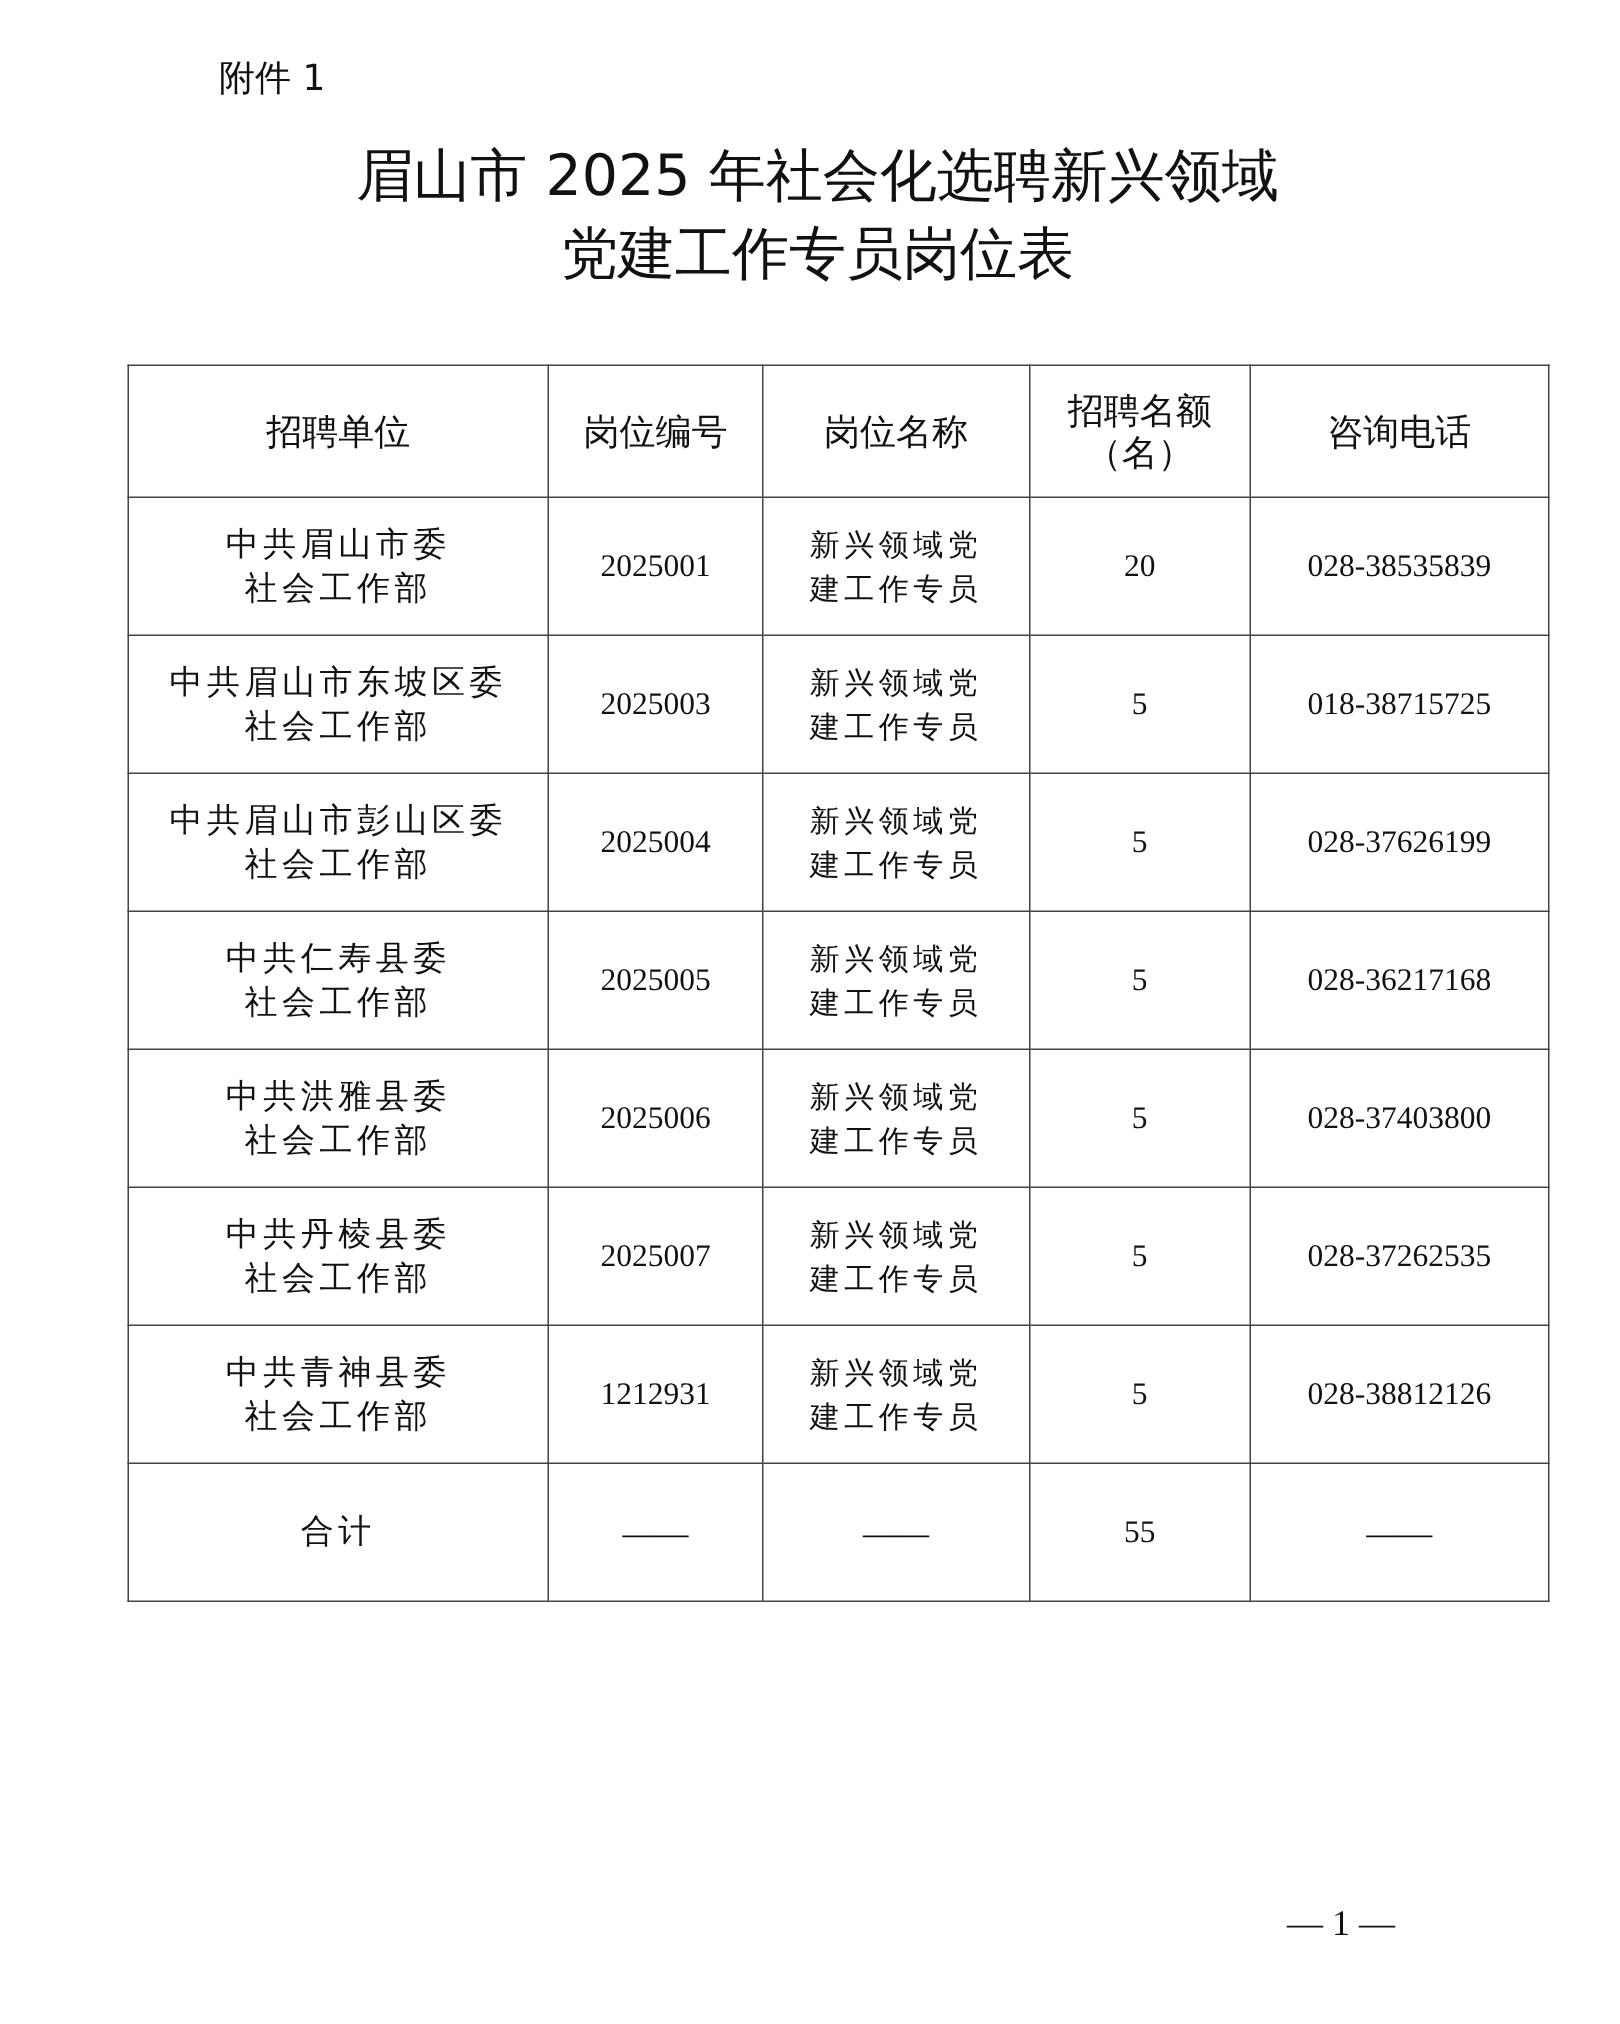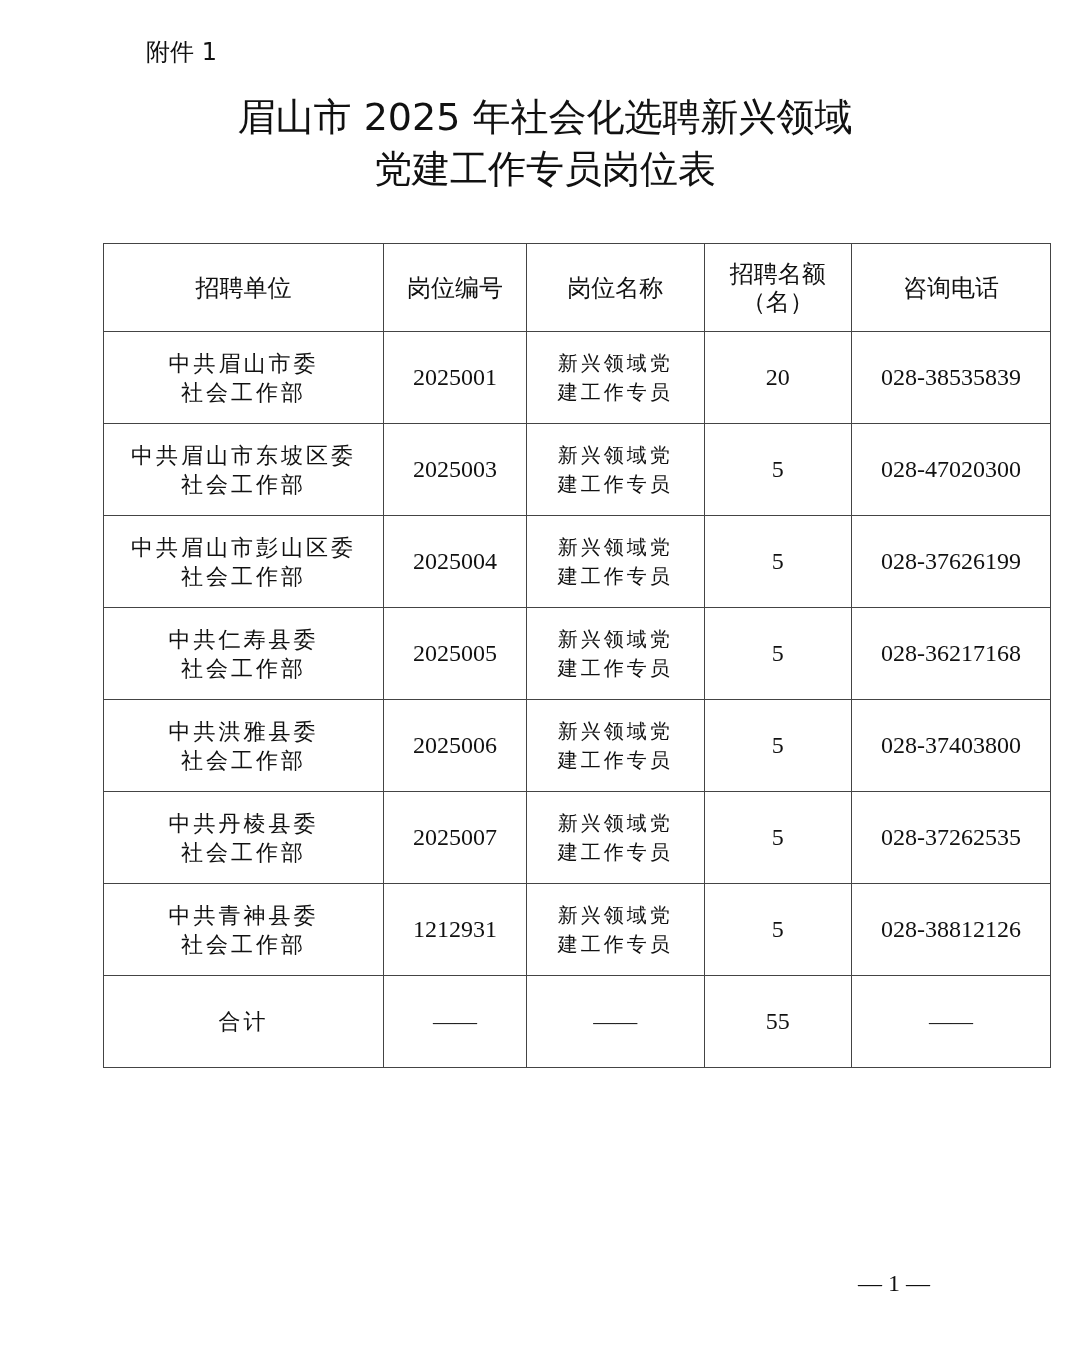--- a/index.html
+++ b/index.html
@@ -9,35 +9,35 @@
       font-family: "DejaVu Sans", sans-serif; font-size: 24px; color: #111;
     }
     .title {
       position: absolute; left: 0; width: 1090px; text-align: center;
       font-family: "DejaVu Sans", sans-serif; font-size: 38px; color: #111;
       line-height: 54px;
     }
     .title.l1 { top: 90px; }
     .title.l2 { top: 142px; }
     table.posts {
-      position: absolute; left: 103px; top: 243px;
+      position: absolute; left: 85px; top: 243px;
       border-collapse: collapse; width: 948px;
       font-family: "DejaVu Serif", serif;
     }
     table.posts th, table.posts td {
       border: 1.5px solid #444; text-align: center; vertical-align: middle;
       padding: 0; color: #111;
     }
     table.posts th {
       height: 87px; font-family: "DejaVu Sans", sans-serif; font-size: 24px; font-weight: normal;
       line-height: 28px;
     }
     table.posts td { height: 91px; }
     .unit { font-family: "DejaVu Sans", sans-serif; font-size: 22px; letter-spacing: 3px; line-height: 29px; color: #222; }
-    .code, .quota, .phone { font-family: "Liberation Serif", serif; font-size: 24px; }
+    .code, .quota, .phone { font-family: "Liberation Serif", serif; font-size: 21px; }
     .posname { font-family: "DejaVu Sans", sans-serif; font-size: 20px; letter-spacing: 3px; line-height: 29px; color: #222; }
     .dash { font-family: "Liberation Serif", serif; font-size: 22px; }
     .c1 { width: 262px; } .c2 { width: 133px; } .c3 { width: 166px; } .c4 { width: 137px; } .c5 { width: 186px; }
     .page-num {
       position: absolute; left: 858px; top: 1270px;
       font-family: "Liberation Serif", serif; font-size: 24px; color: #111;
     }
   </style>
 </head>
 <body>
@@ -77,21 +77,21 @@
         <td class="unit">
           <div>中共眉山市东坡区委</div>
           <div>社会工作部</div>
         </td>
         <td class="code">2025003</td>
         <td class="posname">
           <div>新兴领域党</div>
           <div>建工作专员</div>
         </td>
         <td class="quota">5</td>
-        <td class="phone">028-47020300</td>
+        <td class="phone">018-38715725</td>
       </tr>
       <tr>
         <td class="unit">
           <div>中共眉山市彭山区委</div>
           <div>社会工作部</div>
         </td>
         <td class="code">2025004</td>
         <td class="posname">
           <div>新兴领域党</div>
           <div>建工作专员</div>

